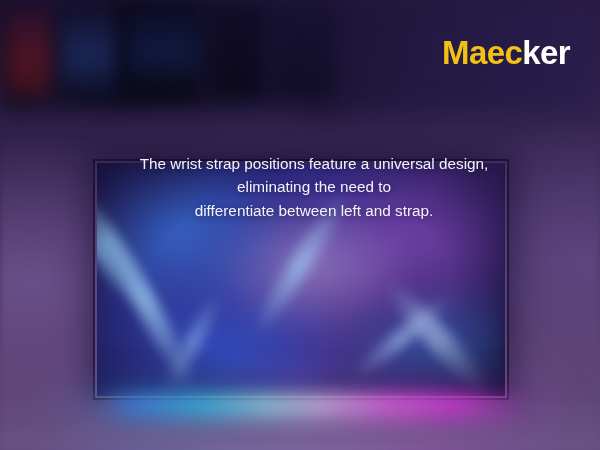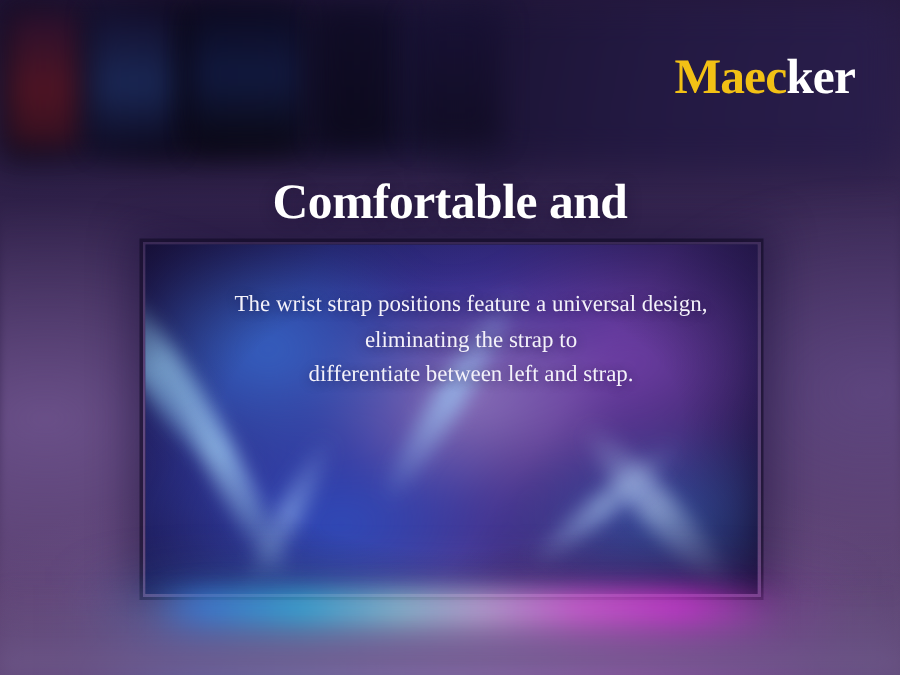--- a/index.html
+++ b/index.html
@@ -1,21 +1,21 @@
 <!DOCTYPE html>
 <html><head>
 <meta charset="utf-8">
 <style>
   html,body{margin:0;padding:0;}
   body{
     width:600px;height:450px;overflow:hidden;
     font-family:"Liberation Sans",sans-serif;
     background:#2b1f45;
   }
-  .banner{position:relative;width:600px;height:450px;overflow:hidden;background:#7f1d1d;font-family:Liberation Serif, serif;}
+  .banner{position:relative;width:600px;height:450px;overflow:hidden;background:#7f1d1d;}
 
   
   .bg-base{
     position:absolute;inset:0;
     background:
       radial-gradient(120% 80% at 50% 115%, rgba(140,110,180,.55) 0%, rgba(0,0,0,0) 60%),
       linear-gradient(175deg,#221538 0%,#2e2048 26%,#4a3566 58%,#5b4170 80%,#5d4874 100%);
   }
   
   .bg-topstrip{
@@ -192,22 +192,21 @@
   <div class="rgb-spread"></div>
   <div class="rgb-bar"></div>
   <div class="bottom-fade"></div>
 
   <div class="logo-block">
     <div class="wordmark"><span class="wm-a">Maec</span><span class="wm-b">ker</span></div>
   </div>
 
   <div class="content">
     <h1 class="headline">
-      <span class="l1">Comfortable and</span>
     </h1>
     <p class="body-copy">
       <span>The wrist strap positions feature a universal design,</span>
-      <span>eliminating the strap to</span>
+      <span>eliminating the need to</span>
       <span>differentiate between left and strap.</span>
     </p>
   </div>
 
 </div>
 
 </body></html>

